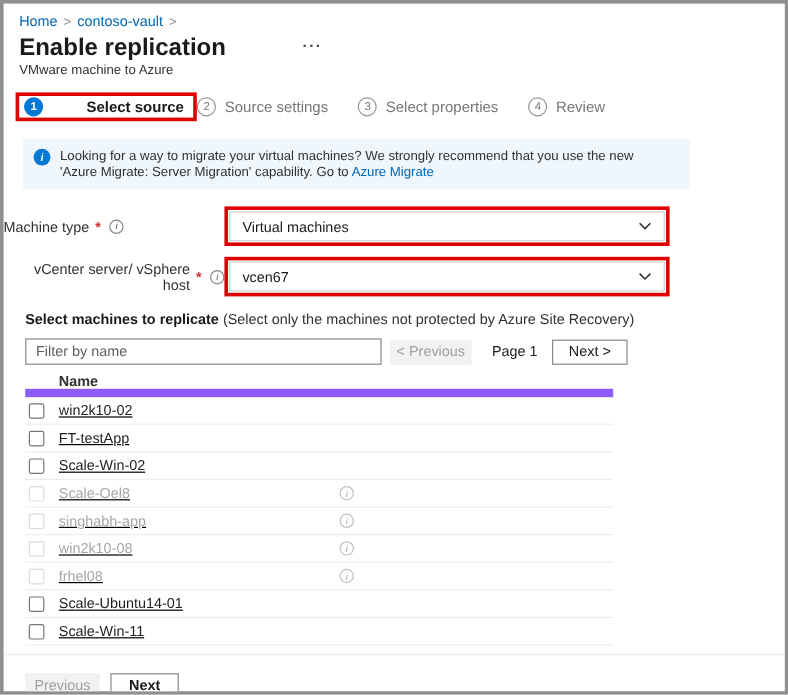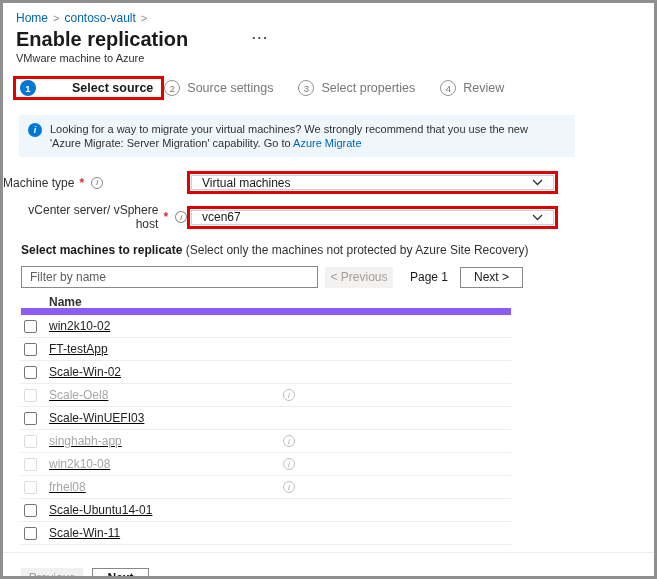--- a/index.html
+++ b/index.html
@@ -33,21 +33,21 @@
   .banner-icon{ width:14px; height:14px; border-radius:50%; background:#0078d4; color:#fff; font-size:9px; font-weight:700; font-style:italic; display:flex; align-items:center; justify-content:center; flex:0 0 auto; margin-top:1px; }
   .banner-text{ font-size:11px; line-height:14px; color:#323130; max-width:505px; }
   .banner-text a{ color:#0065b3; text-decoration:none; cursor:pointer; }
   
   .form-row{ display:flex; align-items:center; }
   .form-row.first{ margin-top:14px; }
   .form-row.second{ margin-top:9px;text-align:right; }
   .form-label{ width:184px; font-size:12px; color:#323130; display:flex; align-items:center; gap:4px; flex:0 0 auto; }
   .req{ color:#d13438; font-weight:700; margin-left:1px; }
   .tip-icon{ width:12px; height:12px; border-radius:50%; border:1px solid #8a8886; color:#605e5c; font-size:8px; font-style:italic; display:inline-flex; align-items:center; justify-content:center; margin-left:3px; cursor:default; }
-  .redbox{ border:3px solid #e00000; padding:1px; width:371px; height:23px; }
+  .redbox{ border:3px solid #e00000; padding:1px; width:371px; height:33px; }
   .dropdown{ width:100%; height:100%; background:#fff; border:1px solid #d0d0d0; display:flex; align-items:center; justify-content:space-between; padding:0 10px; font-size:12px; color:#1a1a1a; cursor:pointer; }
   .chev{ width:11px; height:7px; flex:0 0 auto; }
   
   .section-heading{ margin:12px 0 0 18px; font-size:12px; line-height:14px; color:#323130; }
   .section-heading b{ color:#1a1a1a; }
   .filter-row{ margin:9px 0 0 18px; display:flex; align-items:center; }
   .filter-input{ width:297px; height:22px; border:1px solid #8a8886; background:#fff; padding:0 8px; font-size:12px; font-family:"Liberation Sans",sans-serif; color:#1a1a1a; }
   .filter-input::placeholder{ color:#605e5c; }
   .btn-prev{ margin-left:7px; width:68px; height:21px; background:#f3f2f1; border:none; color:#a19f9d; font-size:12px; font-family:"Liberation Sans",sans-serif; cursor:default; }
   .page-indicator{ margin-left:13px; width:46px; text-align:center; font-size:12px; color:#1a1a1a; }
@@ -167,25 +167,20 @@
         <div class="machine-row">
       <span class="checkbox"></span>
       <span class="machine-name">Scale-Win-02</span>
 
     </div>
         <div class="machine-row disabled">
       <span class="checkbox"></span>
       <span class="machine-name">Scale-Oel8</span>
       <span class="row-info">i</span>
     </div>
-        <div class="machine-row">
-      <span class="checkbox"></span>
-      <span class="machine-name">Scale-WinUEFI03</span>
-
-    </div>
         <div class="machine-row disabled">
       <span class="checkbox"></span>
       <span class="machine-name">singhabh-app</span>
       <span class="row-info">i</span>
     </div>
         <div class="machine-row disabled">
       <span class="checkbox"></span>
       <span class="machine-name">win2k10-08</span>
       <span class="row-info">i</span>
     </div>

